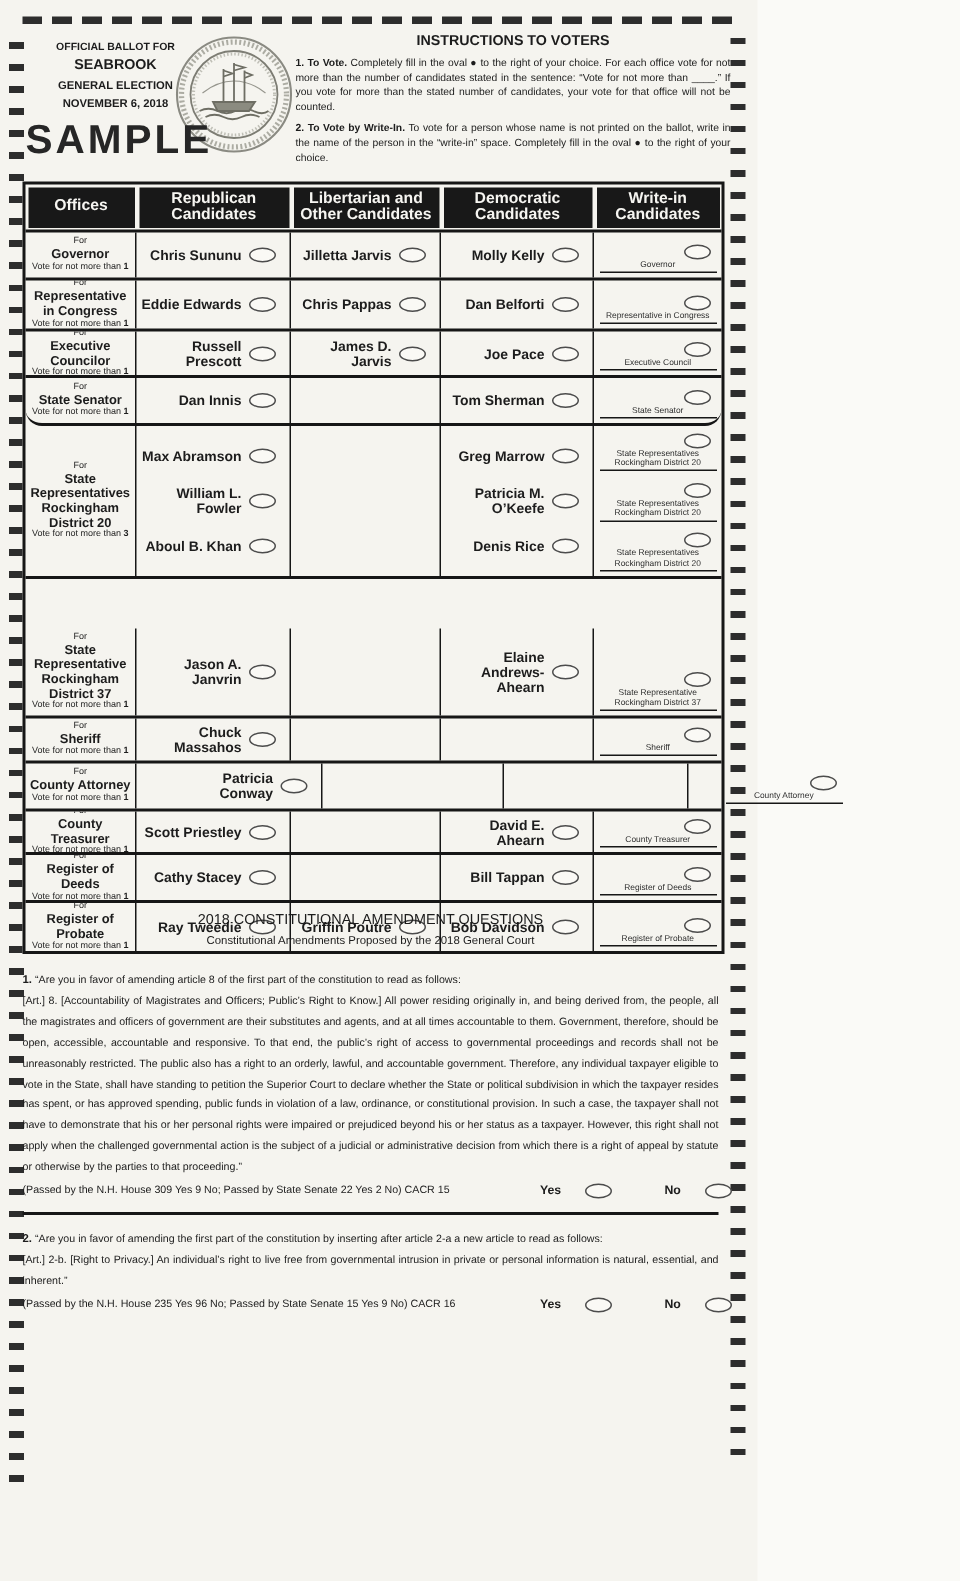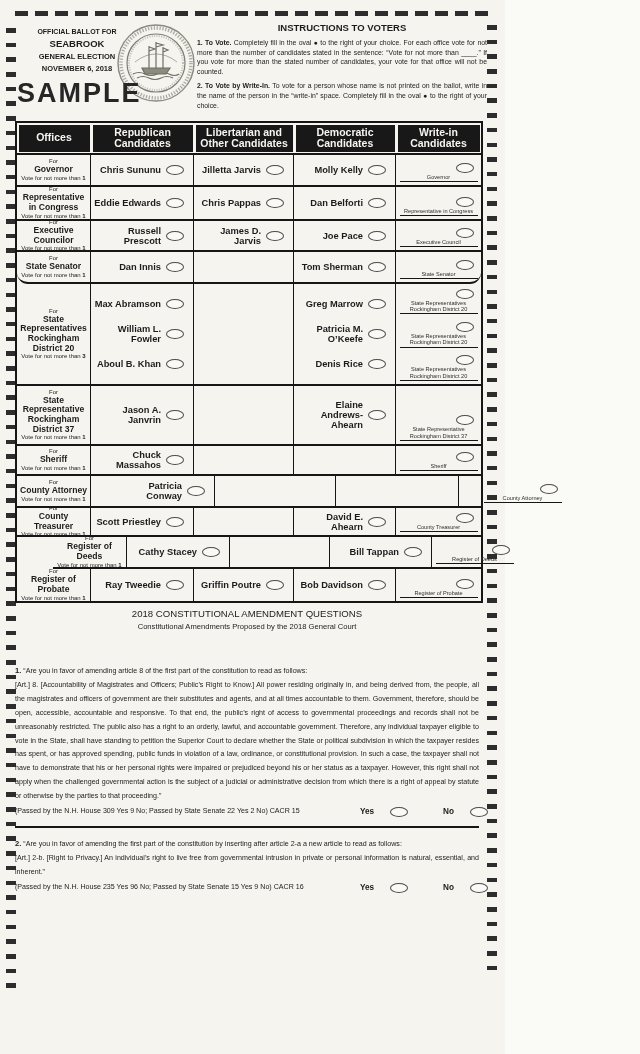--- a/index.html
+++ b/index.html
@@ -51,21 +51,21 @@
   .oval{width:16px;height:8px;border:1.3px solid #4c4c4c;border-radius:50%;background:#faf9f5;flex:none;display:inline-block;}
   .wicell{display:flex;flex-direction:column;}
   .wi{flex:1;display:flex;flex-direction:column;justify-content:flex-end;align-items:center;padding:2px 0 3px 0;}
   .wi-oval{align-self:flex-end;margin:0 7px 1px 0;}
   .wi-label{font-size:5.6px;line-height:6.4px;text-align:center;color:#2e2e2e;max-width:76px;}
   .wi-line{width:78px;border-top:1.5px solid #161616;margin-top:1px;}
   
   .amend{position:absolute;left:15px;top:600px;width:464px;}
   .am-title{text-align:center;font-weight:normal;font-size:9.6px;padding-top:8px;}
   .am-sub{text-align:center;font-size:7.6px;margin-top:3px;}
-  .question{margin-top:33px;font-size:7.1px;line-height:13.9px;}
+  .question{margin-top:15px;font-size:7.1px;line-height:13.9px;}
   .q-intro b{font-size:7.6px;}
   .q-body{text-align:justify;}
   .q-passed{position:relative;height:15px;margin-top:1px;}
   .q-passed .ptext{font-size:7.1px;}
   .yn{position:absolute;top:0;display:flex;align-items:center;gap:16px;font-weight:bold;font-size:8.2px;}
   .yn-yes{left:345px;}
   .yn-no{left:428px;}
   .q-divider{border-top:2px solid #161616;margin-top:6px;}
   .q2{margin-top:9px;}
 </style>
@@ -288,21 +288,21 @@
             <div class="wi-label">State Representatives Rockingham District 20</div>
             <div class="wi-line"></div>
           </div>
           <div class="wi">
             <span class="oval wi-oval"></span>
             <div class="wi-label">State Representatives Rockingham District 20</div>
             <div class="wi-line"></div>
           </div>
         </div>
       </div>
-      <div class="t-row" style="height: 58px;">
+      <div class="t-row" style="height: 58px; margin-top: 33px;">
         <div class="cell office">
           <div class="o-for">For</div>
           <div class="o-name">State Representative Rockingham District 37</div>
           <div class="o-note">Vote for not more than <b>1</b></div>
         </div>
         <div class="cell cands">
           <div class="cand">
             <span class="c-name">Jason A. Janvrin</span>
             <span class="oval"></span>
           </div>
@@ -386,21 +386,21 @@
           </div>
         </div>
         <div class="cell wicell">
           <div class="wi">
             <span class="oval wi-oval"></span>
             <div class="wi-label">County Treasurer</div>
             <div class="wi-line"></div>
           </div>
         </div>
       </div>
-      <div class="t-row" style="height: 30px; margin-left: 36px;">
+      <div class="t-row" style="height: 30px;">
         <div class="cell office">
           <div class="o-for">For</div>
           <div class="o-name">Register of Deeds</div>
           <div class="o-note">Vote for not more than <b>1</b></div>
         </div>
         <div class="cell cands">
           <div class="cand">
             <span class="c-name">Cathy Stacey</span>
             <span class="oval"></span>
           </div>

